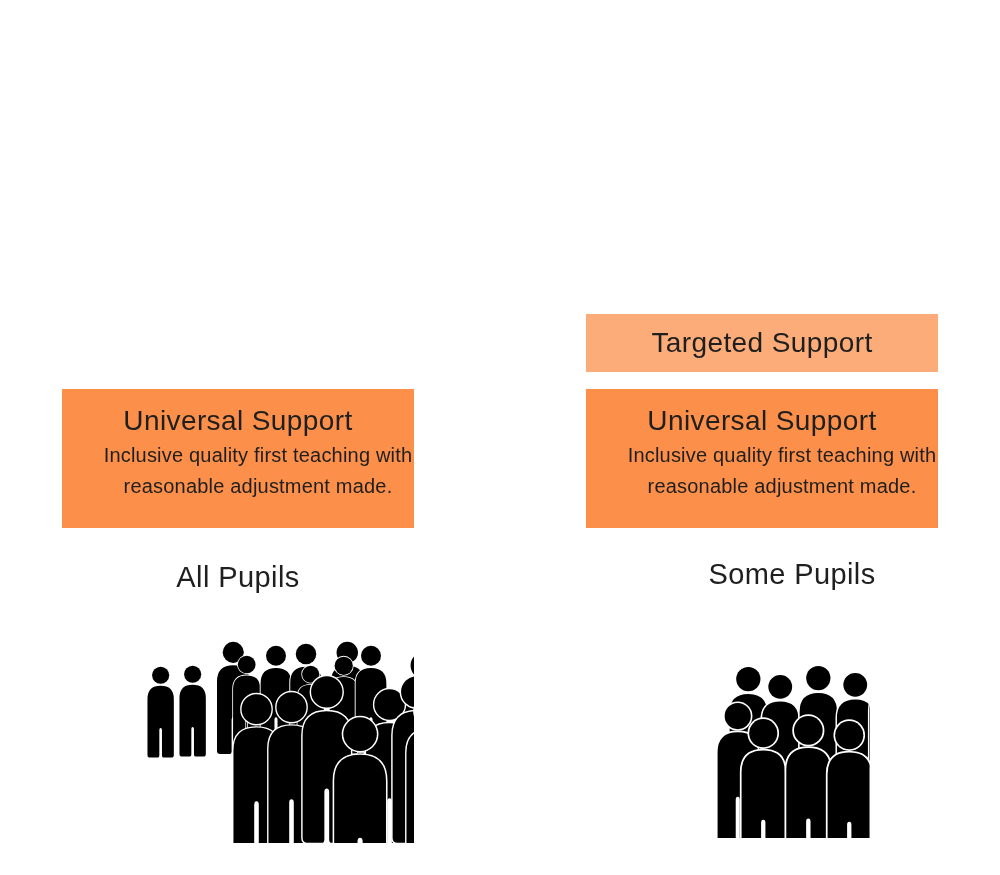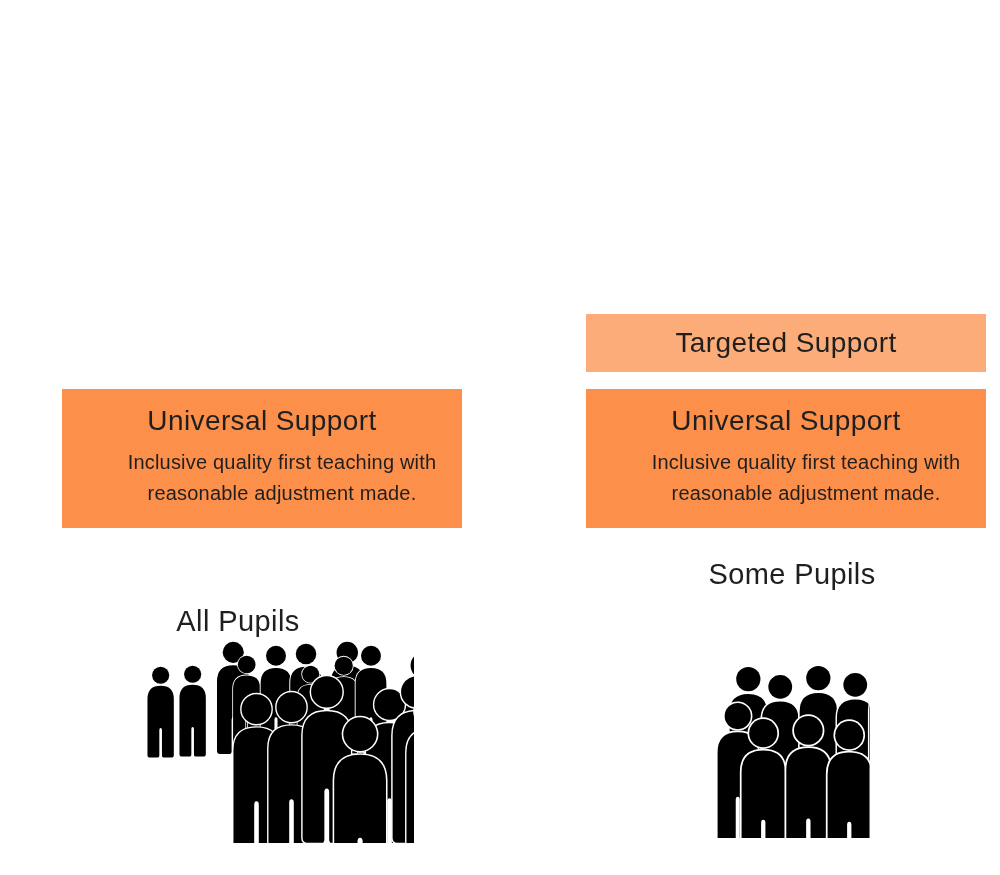--- a/index.html
+++ b/index.html
@@ -18,21 +18,21 @@
   .canvas{
     position:relative;
     width:1000px;
     height:875px;
     background:var(--bg);
     overflow:hidden;
     margin:0 auto;
   }
   .box{
     position:absolute;
-    width:400px;
+    width:352px;
     box-sizing:border-box;
     text-align:center;
   }
   .box.targeted{
     left:586px; top:314px; height:58px;
     background:var(--targeted);
     display:flex; align-items:center; justify-content:center;
   }
   .box.universal{
     top:389px; height:139px;
@@ -41,38 +41,38 @@
   }
   .box.universal.left-col{ left:62px; }
   .box.universal.right-col{ left:586px; }
   .box-title{
     margin:0;
     font-size:28px;
     font-weight:400;
     letter-spacing:0.4px;
     color:var(--text);
   }
-  .box.universal .box-title{ margin-bottom:10px; }
+  .box.universal .box-title{ margin-bottom:3px; }
   .box-desc-line{
     display:block;
     font-size:20px;
     line-height:31px;
     letter-spacing:0.2px;
     color:var(--text);
     margin-left:40px;
   }
   .group-label{
     position:absolute;
     width:352px;
     text-align:center;
     font-size:29px;
     letter-spacing:0.4px;
     color:var(--text);
   }
-  .group-label.left-col{ left:62px; top:561px;margin-top:44px; }
+  .group-label.left-col{ left:62px; top:561px; }
   .group-label.right-col{ left:616px; top:558px; }
   .crowd{ position:absolute; }
   .crowd.left-col{ left:62px; top:628px; width:352px; height:215px; }
   .crowd.right-col{ left:655px; top:655px; width:215px; height:183px; }
 </style>
 </head>
 <body>
 
 <svg width="0" height="0" style="position:absolute" aria-hidden="true">
   <defs>

